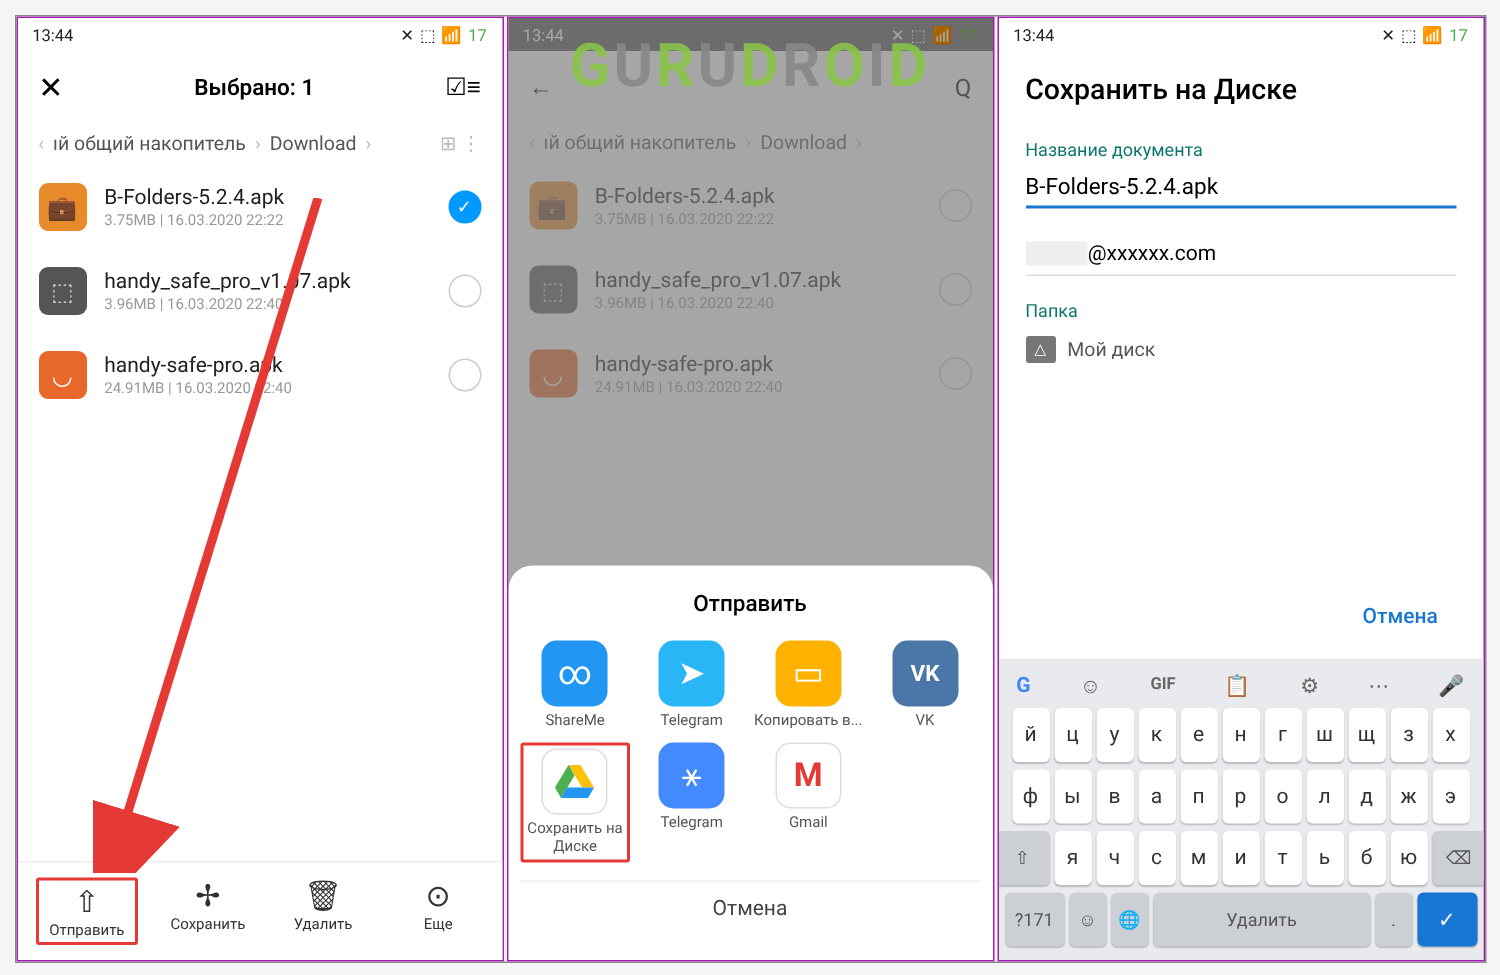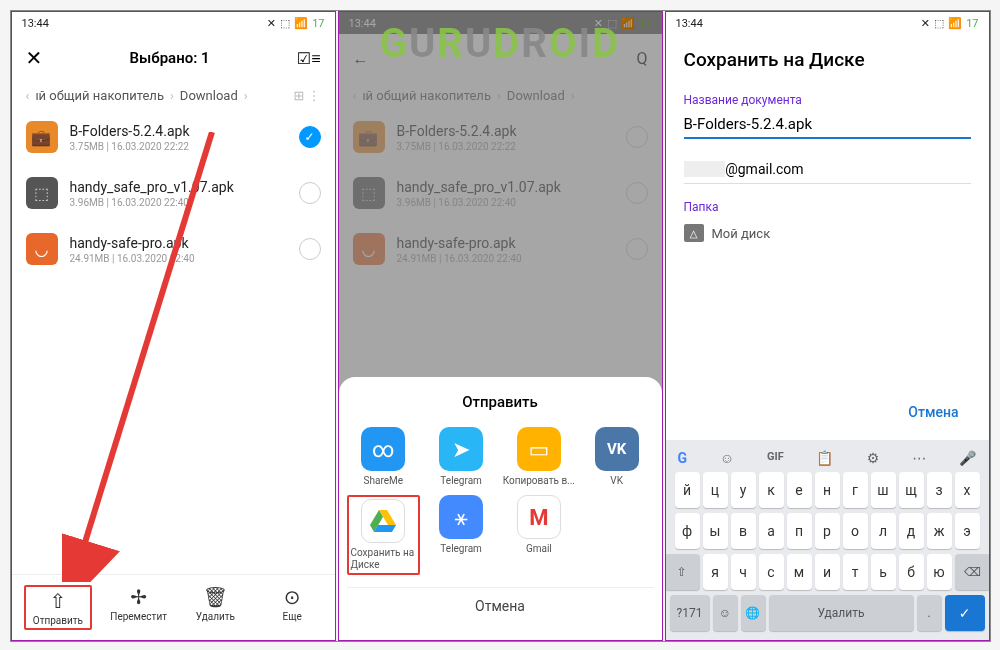--- a/index.html
+++ b/index.html
@@ -27,25 +27,25 @@
 .bbtn{display:flex;flex-direction:column;align-items:center;gap:2px;font-size:10px;color:#333;width:60px}
 .bbtn .ic{font-size:20px;height:24px;display:flex;align-items:center;justify-content:center}
 .redbox{border:2px solid #e53935;border-radius:2px;padding:2px}
 .arrow{position:absolute;pointer-events:none}
 .dim{position:absolute;inset:0;background:rgba(0,0,0,.35)}
 .sheet{position:absolute;bottom:0;left:0;right:0;background:#fff;border-radius:16px 16px 0 0;padding:16px 8px}
 .sheet h3{text-align:center;font-size:15px;font-weight:500;margin-bottom:16px}
 .grid{display:grid;grid-template-columns:repeat(4,1fr);gap:8px 4px;margin-bottom:12px}
 .app{display:flex;flex-direction:column;align-items:center;gap:4px}
 .app .ai{width:44px;height:44px;border-radius:10px;display:flex;align-items:center;justify-content:center;font-size:22px;color:#fff}
-.app .al{font-size:10px;color:#555;text-align:left;line-height:1.2}
+.app .al{font-size:10px;color:#555;text-align:center;line-height:1.2}
 .cancel{text-align:center;padding:10px;font-size:14px;color:#444;border-top:1px solid #eee}
 .dtitle{font-size:19px;font-weight:500;padding:14px 18px}
 .fld{padding:8px 18px}
-.flbl{font-size:12px;color:#6d28d9;margin-bottom:4px}
+.flbl{font-size:12px;color:#0f766e;margin-bottom:4px}
 .finp{font-size:15px;padding:4px 0;border-bottom:2px solid #1976d2}
 .fval{font-size:14px;padding:6px 0;border-bottom:1px solid #ddd}
 .drow{display:flex;justify-content:flex-end;gap:10px;padding:12px 16px}
 .dbtn{font-size:14px;padding:8px 14px;color:#1976d2;font-weight:500}
 .kb{background:#e8eaed;padding:4px}
 .ktop{display:flex;justify-content:space-between;padding:6px 8px;color:#666;font-size:14px}
 .krow{display:flex;justify-content:center;gap:3px;margin-bottom:5px}
 .key{background:#fff;border-radius:4px;height:36px;min-width:25px;display:flex;align-items:center;justify-content:center;font-size:14px;color:#333;box-shadow:0 1px 1px rgba(0,0,0,.2)}
 .key.w{flex:1}
 .key.sp{background:#ccd0d5;color:#555;font-size:12px}
@@ -122,21 +122,21 @@
   </svg>
   <div class="bbar">
     <div class="redbox">
           <div class="bbtn">
             <div class="ic">⇧</div>
             <span>Отправить</span>
           </div>
         </div>
     <div class="bbtn">
           <div class="ic">✢</div>
-          <span>Переместит</span>
+          <span>Сохранить</span>
         </div>
     <div class="bbtn">
           <div class="ic">🗑</div>
           <span>Удалить</span>
         </div>
     <div class="bbtn">
           <div class="ic">⊙</div>
           <span>Еще</span>
         </div>
   </div>
@@ -246,21 +246,21 @@
           <span>📶</span>
           <span style="color:#4caf50">17</span>
         </div>
   </div>
   <div class="dtitle">Сохранить на Диске</div>
   <div class="fld">
     <div class="flbl">Название документа</div>
     <div class="finp">B-Folders-5.2.4.apk</div>
   </div>
   <div class="fld">
-    <div class="fval"><span style="background:#eee;color:#eee">xxxxxx</span><span>@gmail.com</span></div>
+    <div class="fval"><span style="background:#eee;color:#eee">xxxxxx</span><span>@xxxxxx.com</span></div>
   </div>
   <div class="fld">
     <div class="flbl">Папка</div>
     <div class="folder">
           <span style="background:#777;color:#fff;width:20px;height:18px;display:inline-flex;align-items:center;justify-content:center;border-radius:2px;font-size:10px">△</span>
           <span>Мой диск</span>
         </div>
   </div>
   <div style="flex:1"></div>
   <div class="drow">

